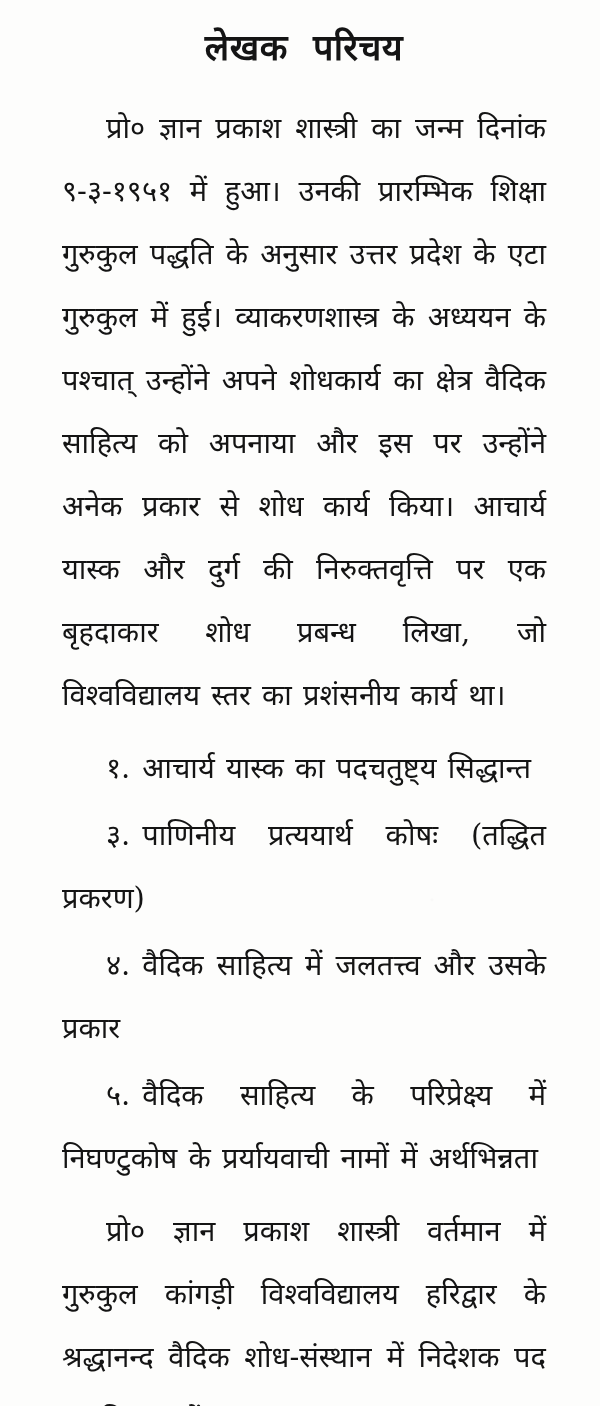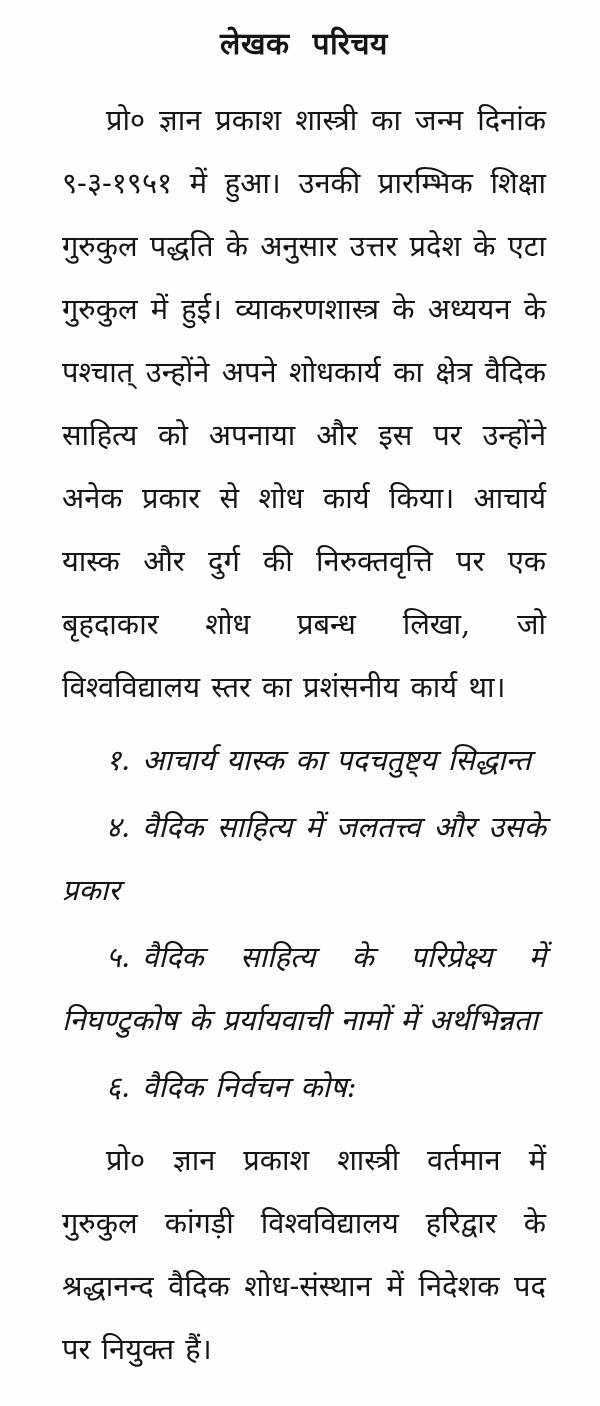--- a/index.html
+++ b/index.html
@@ -19,39 +19,38 @@
       radial-gradient(circle at 72% 64%, rgba(0,0,0,0.015) 0 1px, transparent 2px),
       #fdfdfc;
     color: #141414;
     font-family: "DejaVu Serif", "Liberation Serif", serif;
     padding: 22px 54px 14px 62px;
     overflow: hidden;
   }
   .title {
     margin: 0 0 26px 0;
     text-align: center;
-    font-size: 30px;
+    font-size: 36px;
     font-weight: bold;
     word-spacing: 12px;
     letter-spacing: 0.5px;
   }
   .para {
     margin: 0 0 10px 0;
     font-size: 29px;
     line-height: 63px;
     text-align: justify;
     text-indent: 44px;
     word-spacing: 2px;
   }
   .para.second {
     margin-top: 14px;
   }
   .works {
     margin: 2px 0 0 0;
-    font-style: italic;
   }
   .works .para {
     margin-bottom: 4px;
   }
   .num {
     margin-right: 12px;
   }
   .closing {
     margin-top: 10px;
     margin-bottom: 0;
@@ -65,24 +64,24 @@
   <h1 class="title">लेखक परिचय</h1>
 
   <p class="para">प्रो० ज्ञान प्रकाश शास्त्री का जन्म दिनांक ९-३-१९५१ में हुआ। उनकी प्रारम्भिक शिक्षा गुरुकुल पद्धति के अनुसार उत्तर प्रदेश के एटा गुरुकुल में हुई। व्याकरणशास्त्र के अध्ययन के पश्चात् उन्होंने अपने शोधकार्य का क्षेत्र वैदिक साहित्य को अपनाया और इस पर उन्होंने अनेक प्रकार से शोध कार्य किया। आचार्य यास्क और दुर्ग की निरुक्तवृत्ति पर एक बृहदाकार शोध प्रबन्ध लिखा, जो विश्वविद्यालय स्तर का प्रशंसनीय कार्य था।</p>
 
 
   <div class="works">
 
     <p class="para"><span class="num">१.</span><span>आचार्य यास्क का पदचतुष्ट्य सिद्धान्त</span></p>
 
 
+    <p class="para"><span class="num">३.</span><span>पाणिनीय प्रत्ययार्थ कोषः (तद्धित प्रकरण)</span></p>
 
     <p class="para"><span class="num">४.</span><span>वैदिक साहित्य में जलतत्त्व और उसके प्रकार</span></p>
 
     <p class="para"><span class="num">५.</span><span>वैदिक साहित्य के परिप्रेक्ष्य में निघण्टुकोष के प्रर्यायवाची नामों में अर्थभिन्नता</span></p>
 
-    <p class="para"><span class="num">६.</span><span>वैदिक निर्वचन कोष:</span></p>
 
   </div>
 
   <p class="para closing">प्रो० ज्ञान प्रकाश शास्त्री वर्तमान में गुरुकुल कांगड़ी विश्वविद्यालय हरिद्वार के श्रद्धानन्द वैदिक शोध-संस्थान में निदेशक पद पर नियुक्त हैं।</p>
 
 </div>
 
 </body></html>

